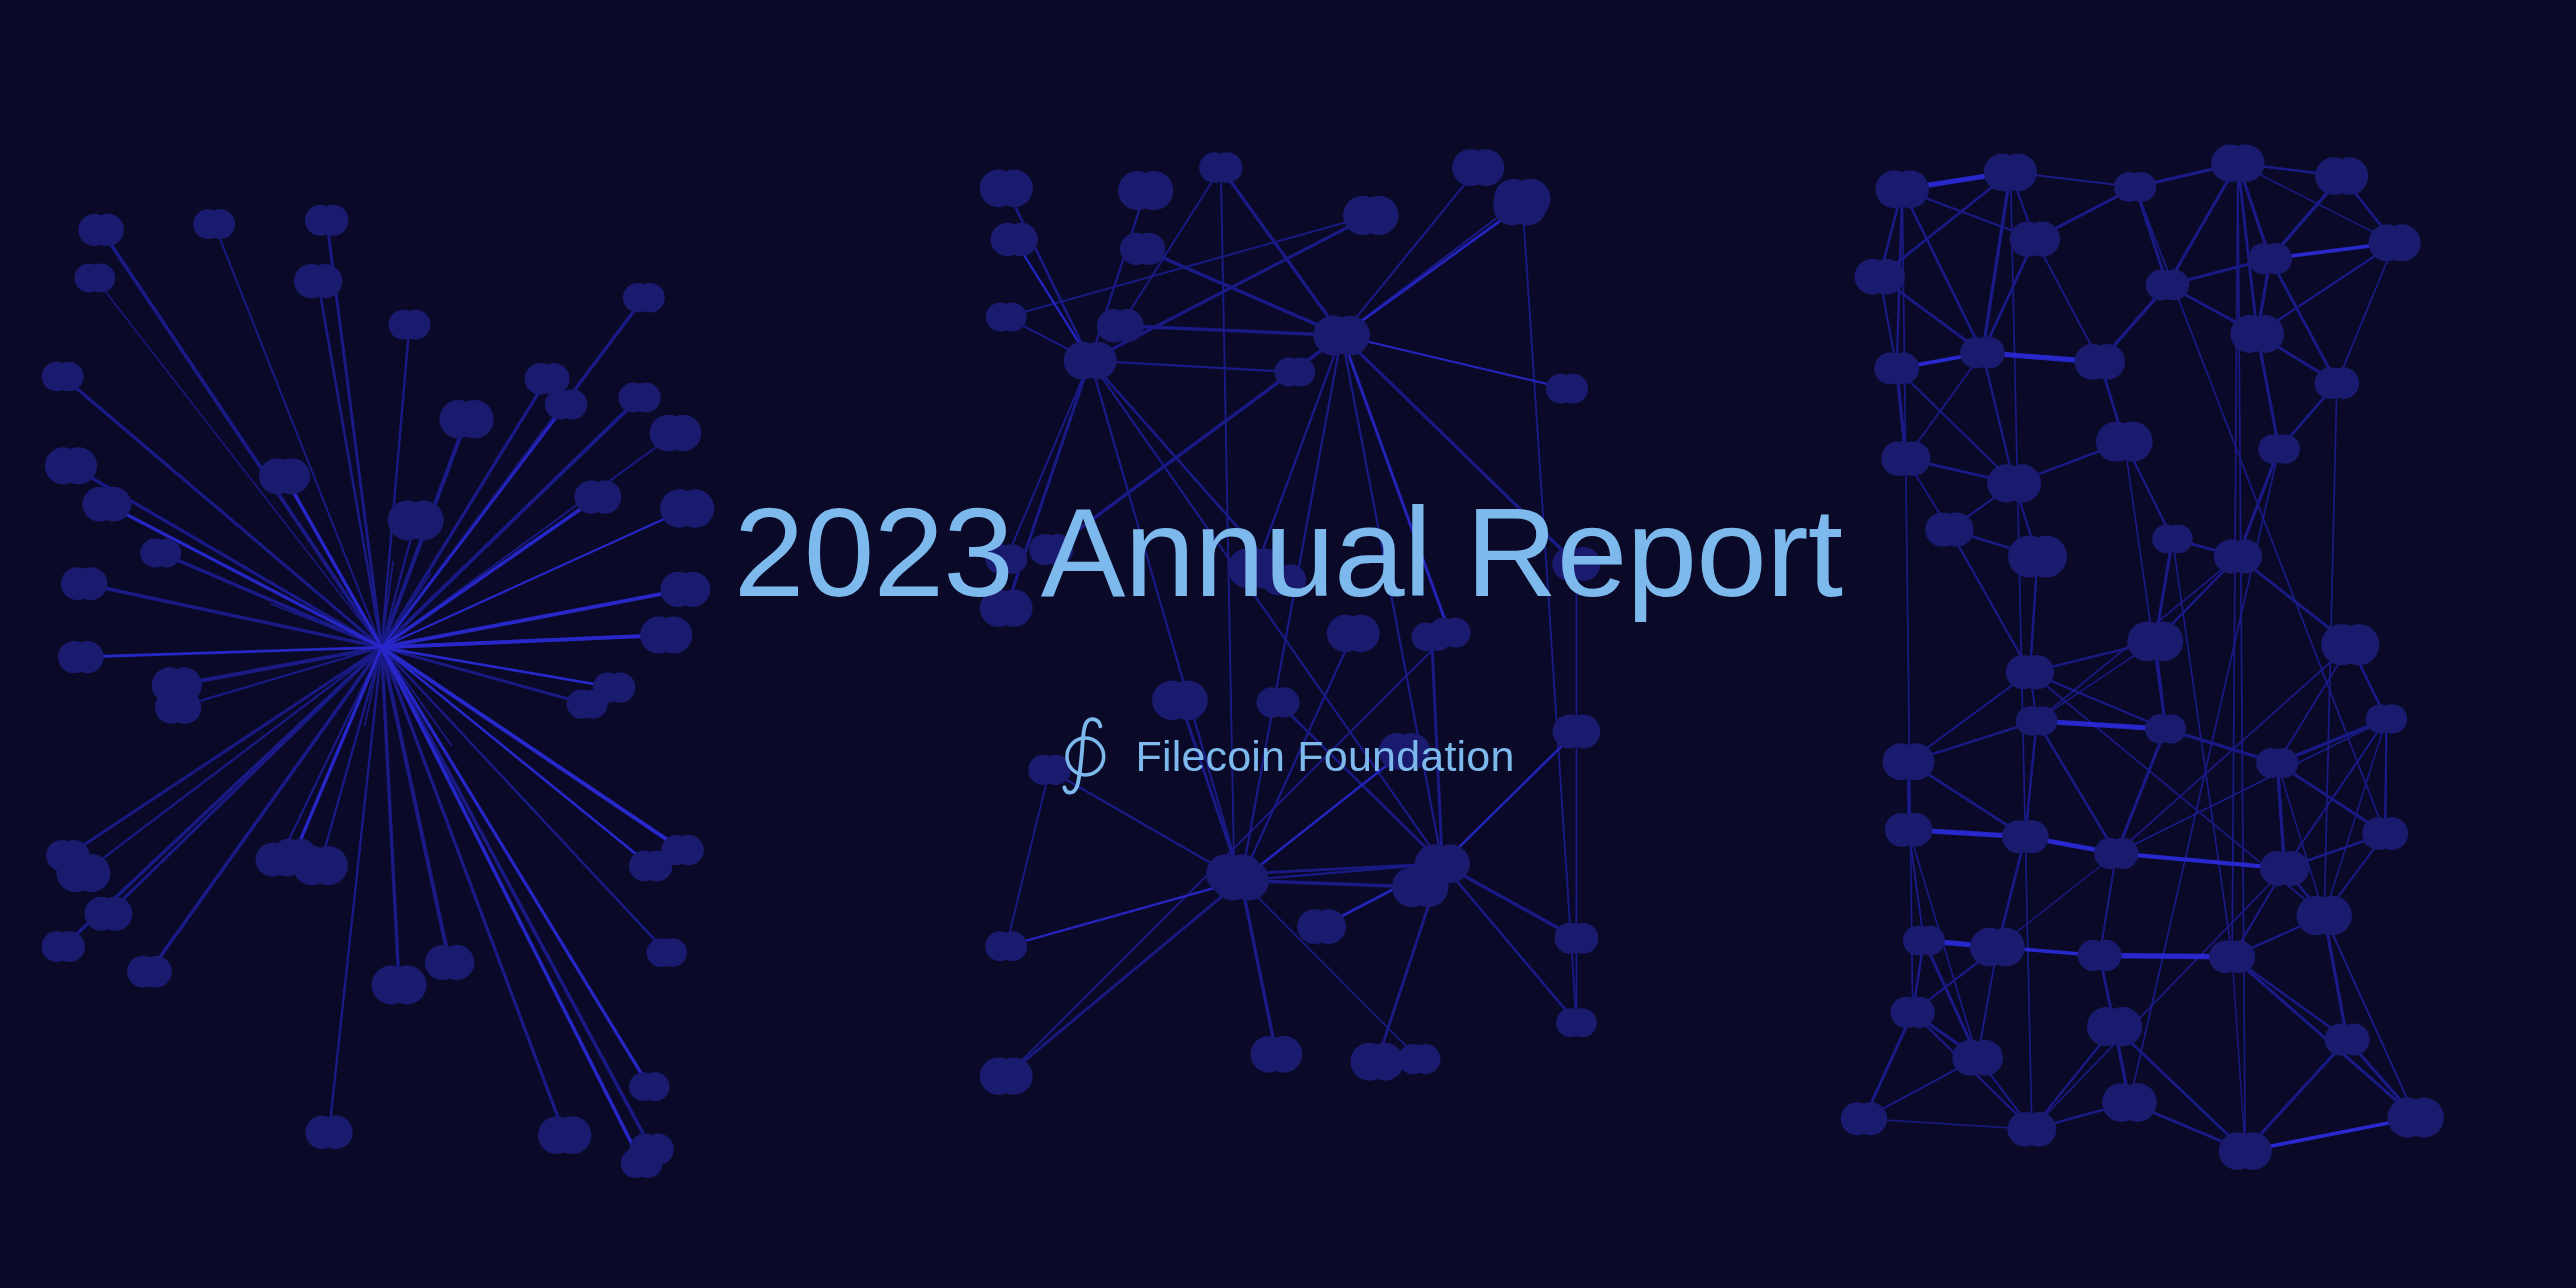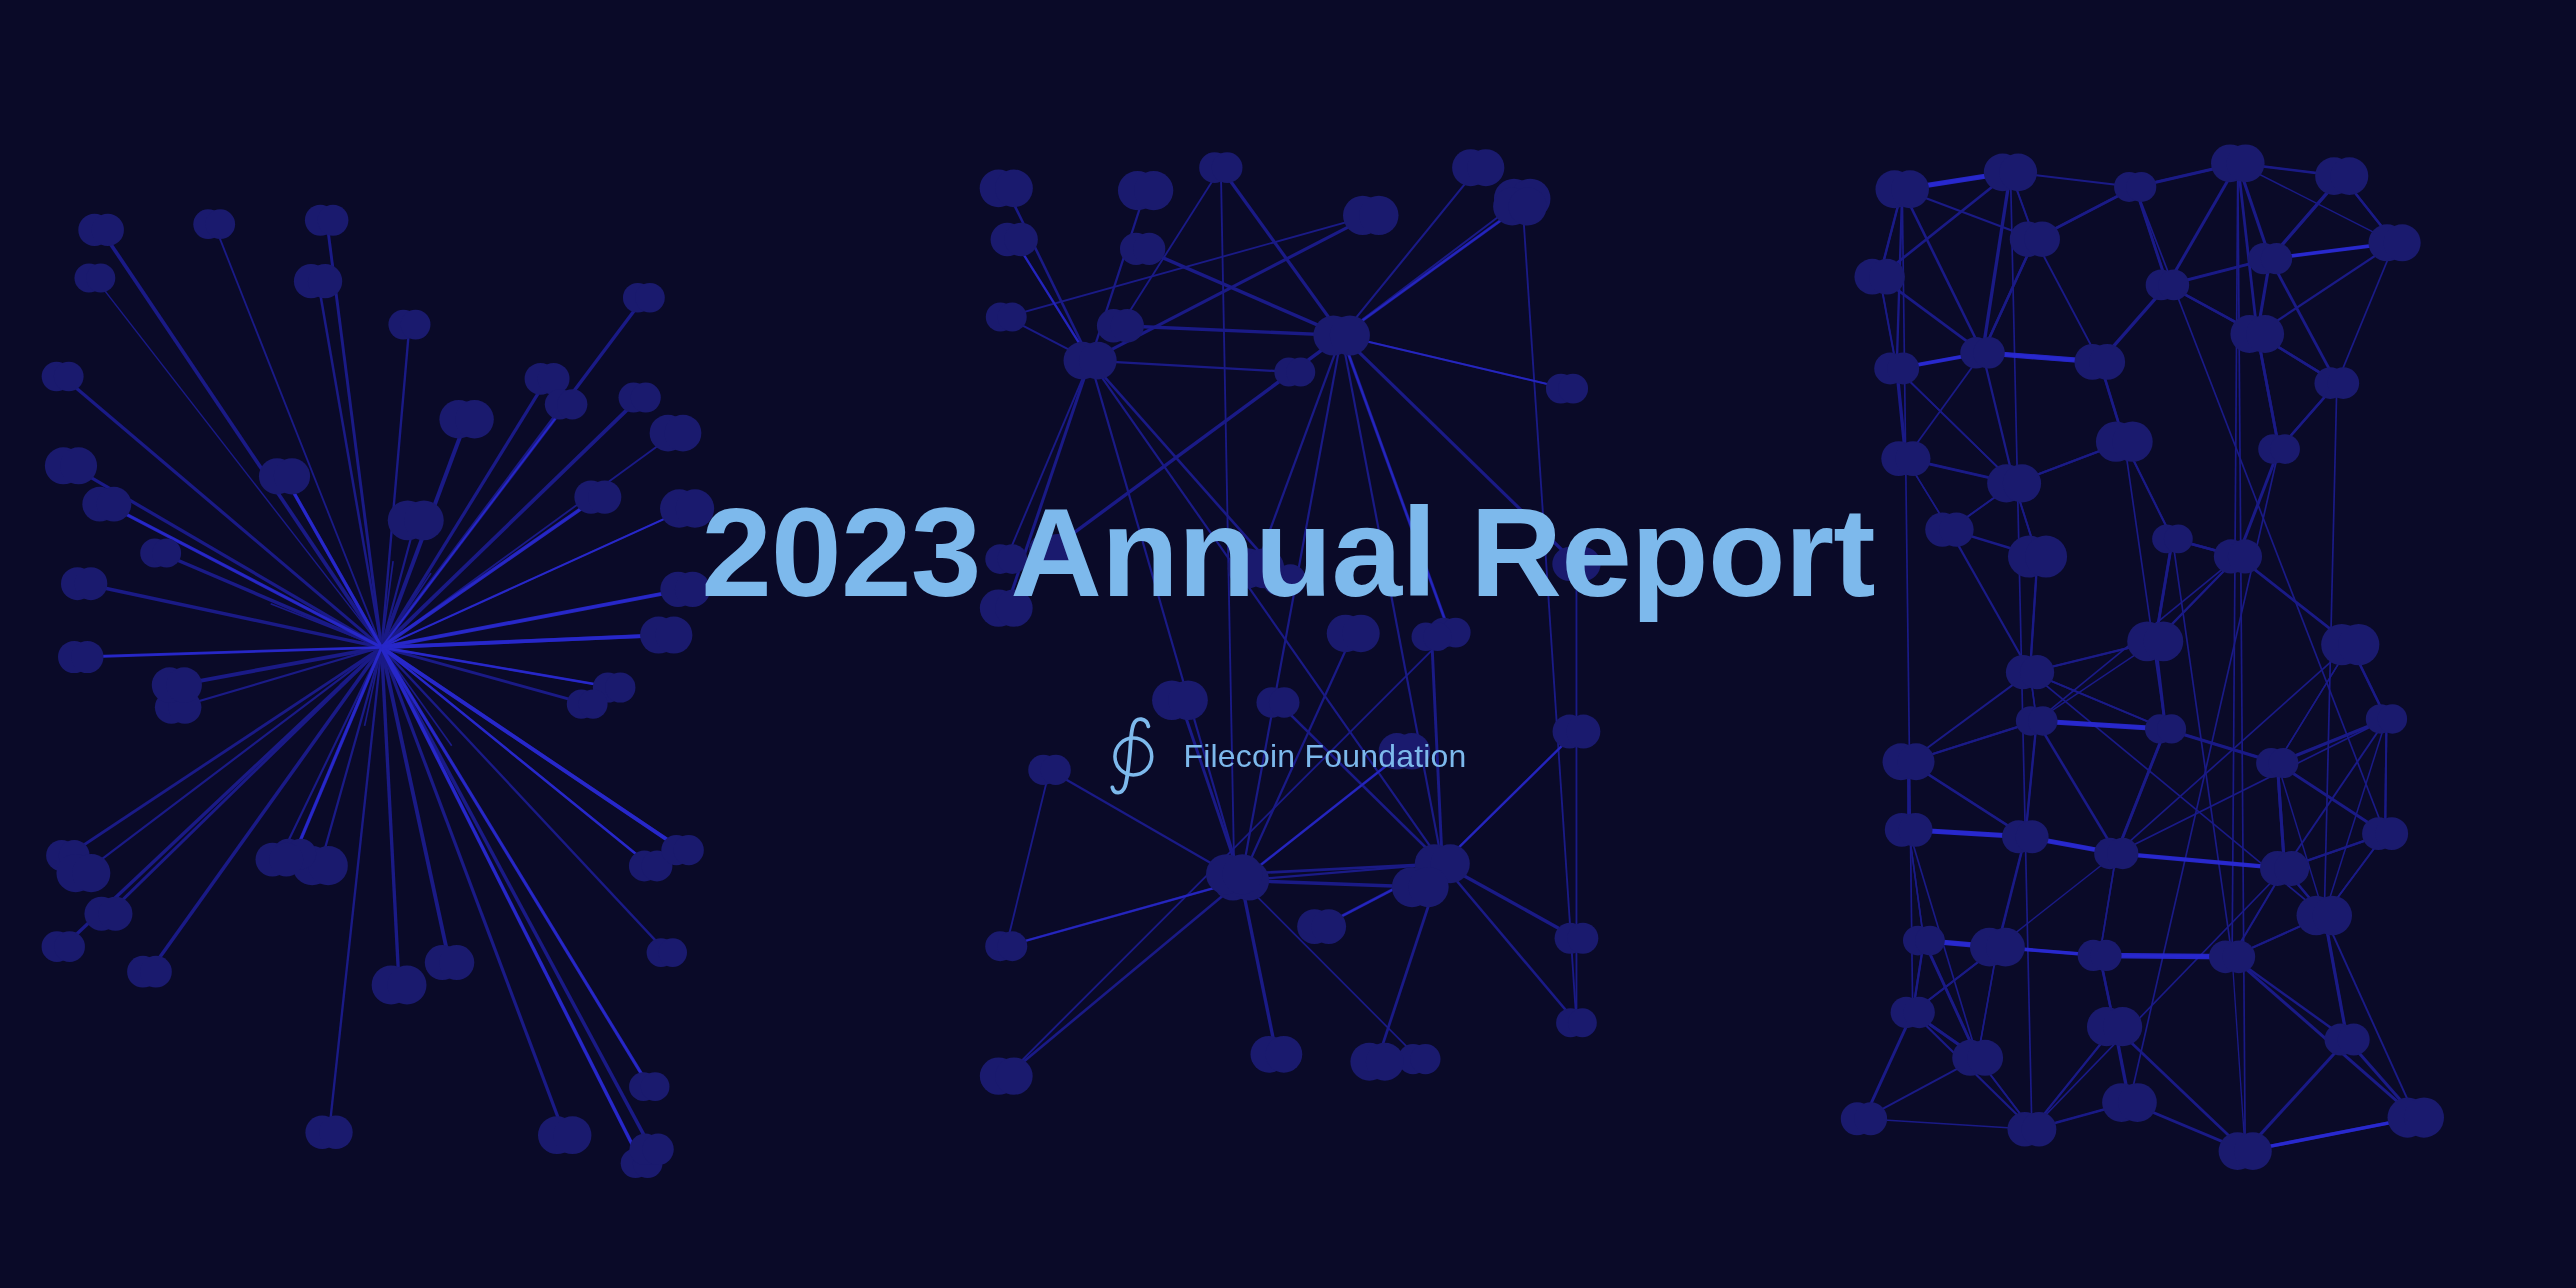--- a/index.html
+++ b/index.html
@@ -27,40 +27,40 @@
     left:0; top:0;
     width:2576px; height:1288px;
     display:flex;
     flex-direction:column;
     align-items:center;
     justify-content:center;
     z-index:5;
   }
   #page-title{
     font-size:127px;
-    font-weight:700;
+    font-weight:400;
     letter-spacing:-0.8px;
     color:#7db9ec;
     line-height:1.0;
     white-space:nowrap;
     text-align:center;
   }
   #brand-row{
     margin-top:97px;
     display:flex;
     align-items:center;
     gap:22px;
   }
   #brand-mark{
     width:52px; height:87px;
     display:block;
     flex:0 0 auto;
   }
   #brand-name{
-    font-size:32px;
+    font-size:43px;
     font-weight:500;
     color:#7db9ec;
     letter-spacing:0.2px;
     white-space:nowrap;
   }
 </style>
 </head>
 <body>
 
 <div id="stage">

